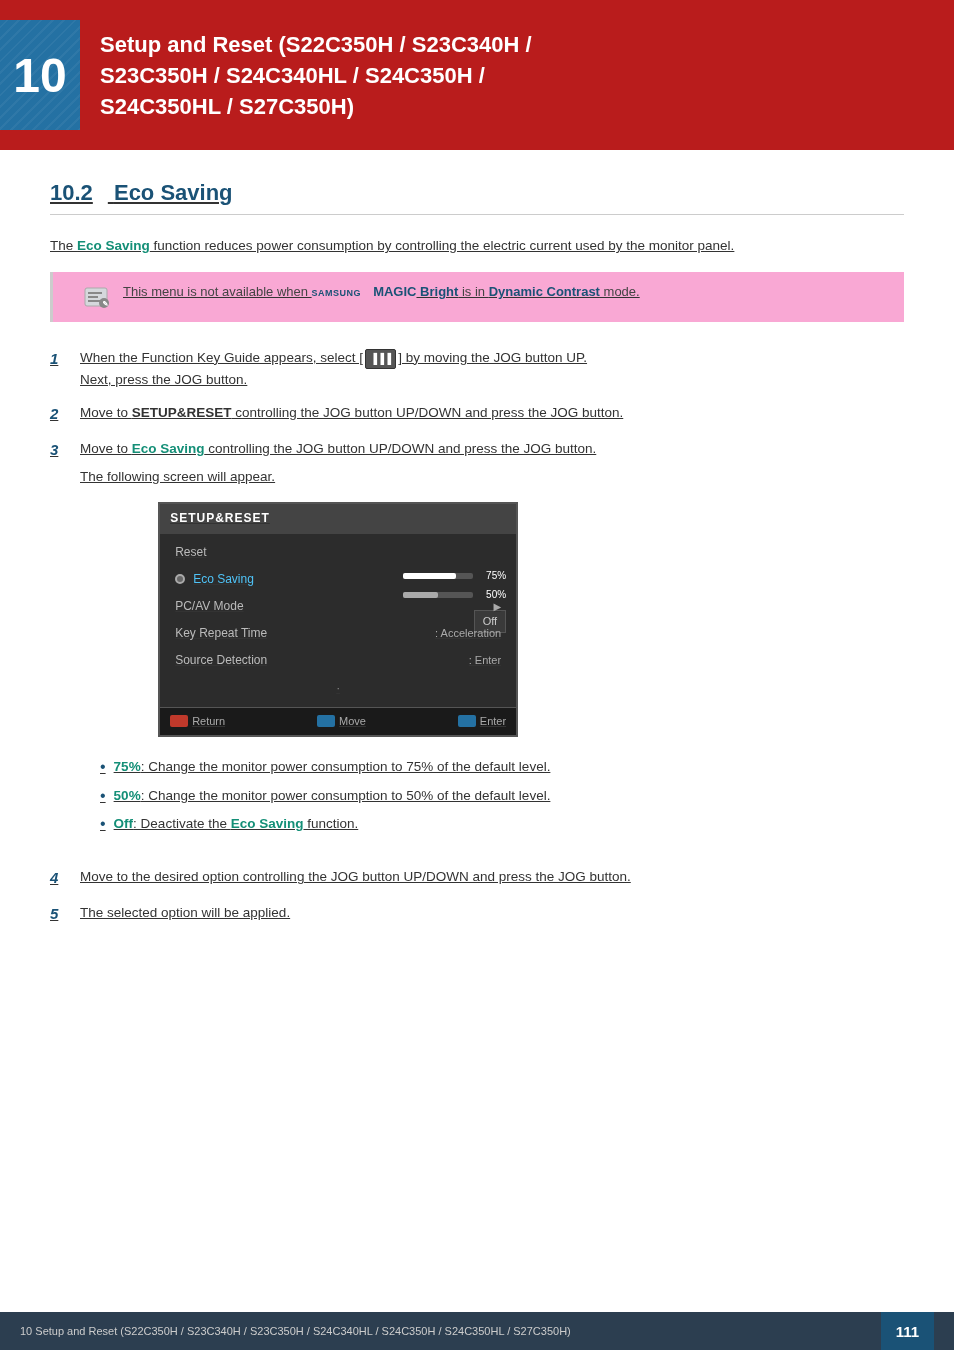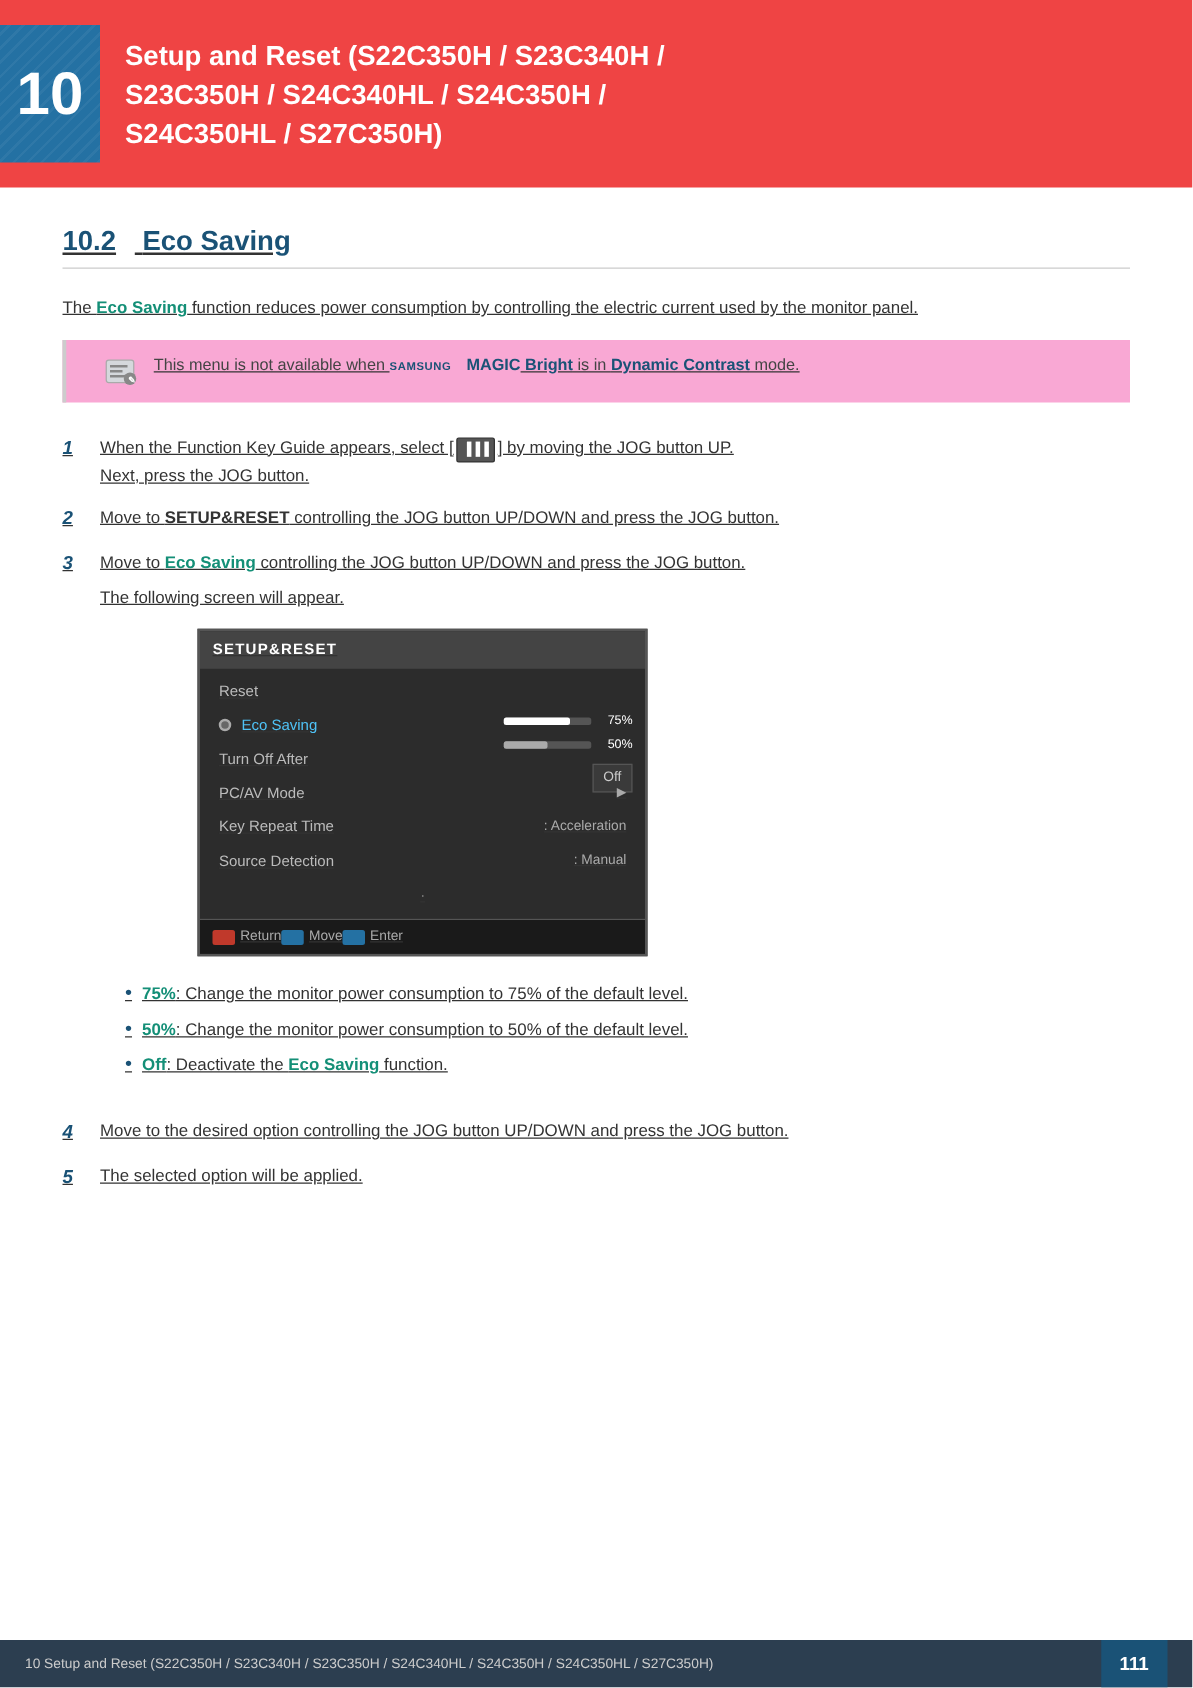--- a/index.html
+++ b/index.html
@@ -8,21 +8,21 @@
       font-size: 14px;
       color: #333;
       background: #fff;
       width: 954px;
       min-height: 1350px;
       position: relative;
     }
 
     
     .header-banner {
-      background: #ef4444;
+      background: #b91c1c;
       color: white;
       padding: 20px 20px 20px 0;
       display: flex;
       align-items: flex-start;
       min-height: 110px;
       position: relative;
     }
     .chapter-number-box {
       background: #2471a3;
       width: 80px;
@@ -233,21 +233,21 @@
       border: 1px solid #555;
       display: inline-block;
     }
     .osd-arrow-right {
       color: #aaa;
       font-size: 10px;
     }
     .osd-bottom-bar {
       background: #1a1a1a;
       display: flex;
-      justify-content: flex-start;
+      justify-content: space-between;
       padding: 5px 10px;
       border-top: 1px solid #555;
     }
     .osd-bottom-item {
       display: flex;
       align-items: center;
       gap: 4px;
       font-size: 11px;
       color: #aaa;
     }
@@ -439,37 +439,34 @@
                       </div>
                     <span class="osd-slider-label">50%</span>
                   </div>
                   <div style="margin-top:3px;">
                     <span class="osd-off-badge">Off</span>
                   </div>
                 </div>
               </div>
 
 
-              <div class="osd-menu-item">
-                <span class="osd-item-label">Turn Off After</span>
-              </div>
 
               <div class="osd-menu-item">
                 <span class="osd-item-label">PC/AV Mode</span>
                 <span class="osd-arrow-right" style="margin-left:auto;">▶</span>
               </div>
 
               <div class="osd-menu-item">
                 <span class="osd-item-label">Key Repeat Time</span>
                 <span class="osd-item-value" style="margin-left:auto;text-align:center;">: Acceleration</span>
               </div>
 
               <div class="osd-menu-item">
                 <span class="osd-item-label">Source Detection</span>
-                <span class="osd-item-value" style="margin-left:auto;">: Manual</span>
+                <span class="osd-item-value" style="margin-left:auto;">: Enter</span>
               </div>
 
               <div class="osd-menu-item" style="justify-content:center; color:#888;">
                 ·
               </div>
             </div>
 
             <div class="osd-bottom-bar">
               <div class="osd-bottom-item">
                 <span class="osd-btn osd-btn-red"></span>

